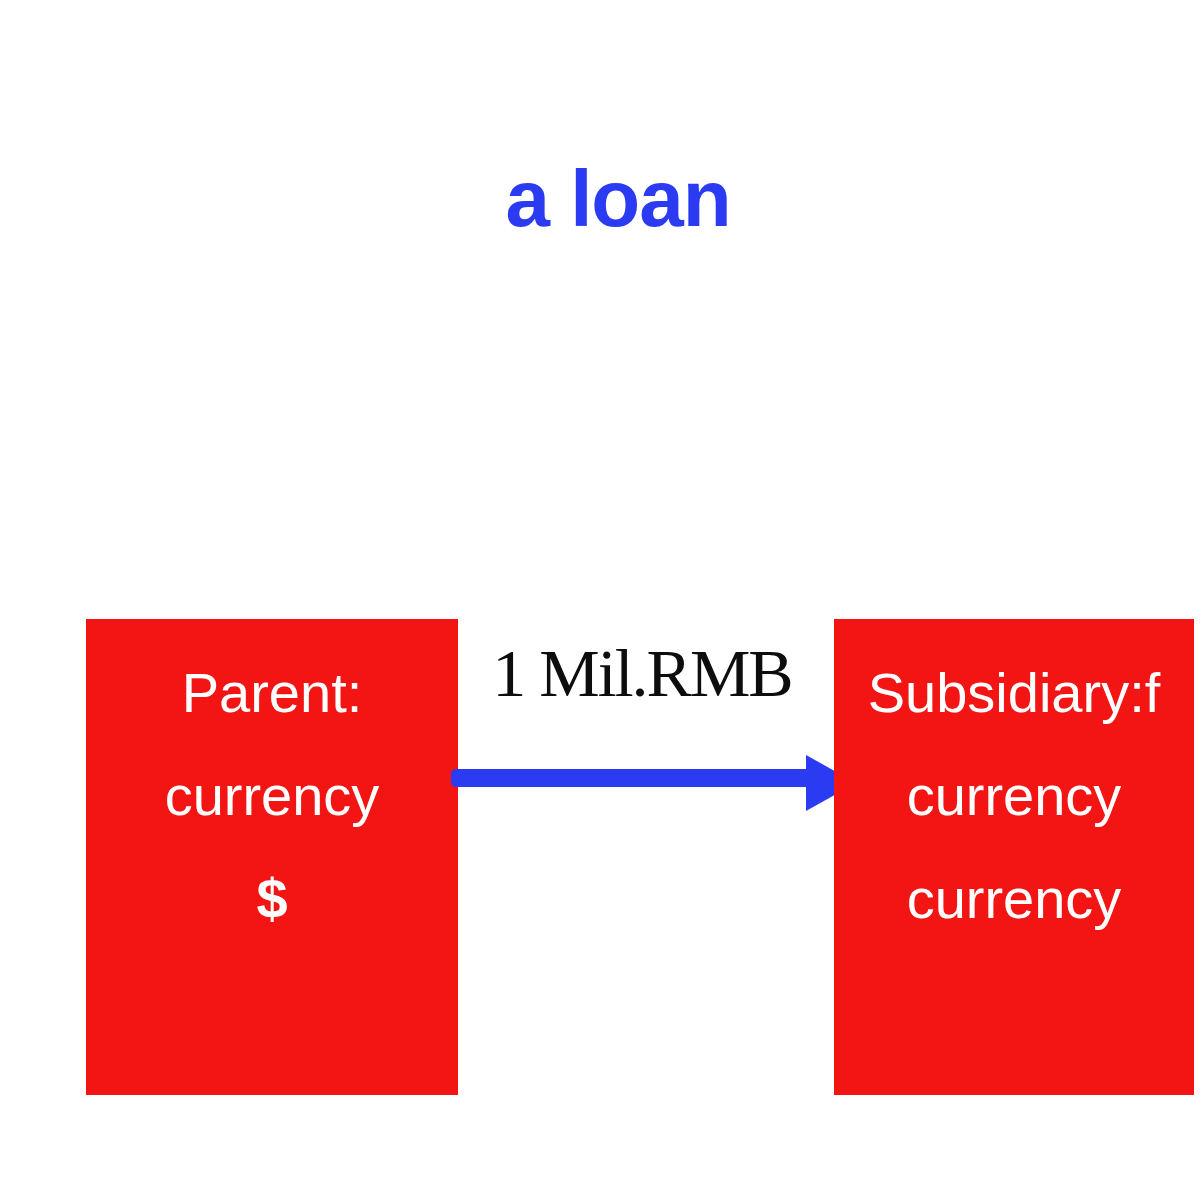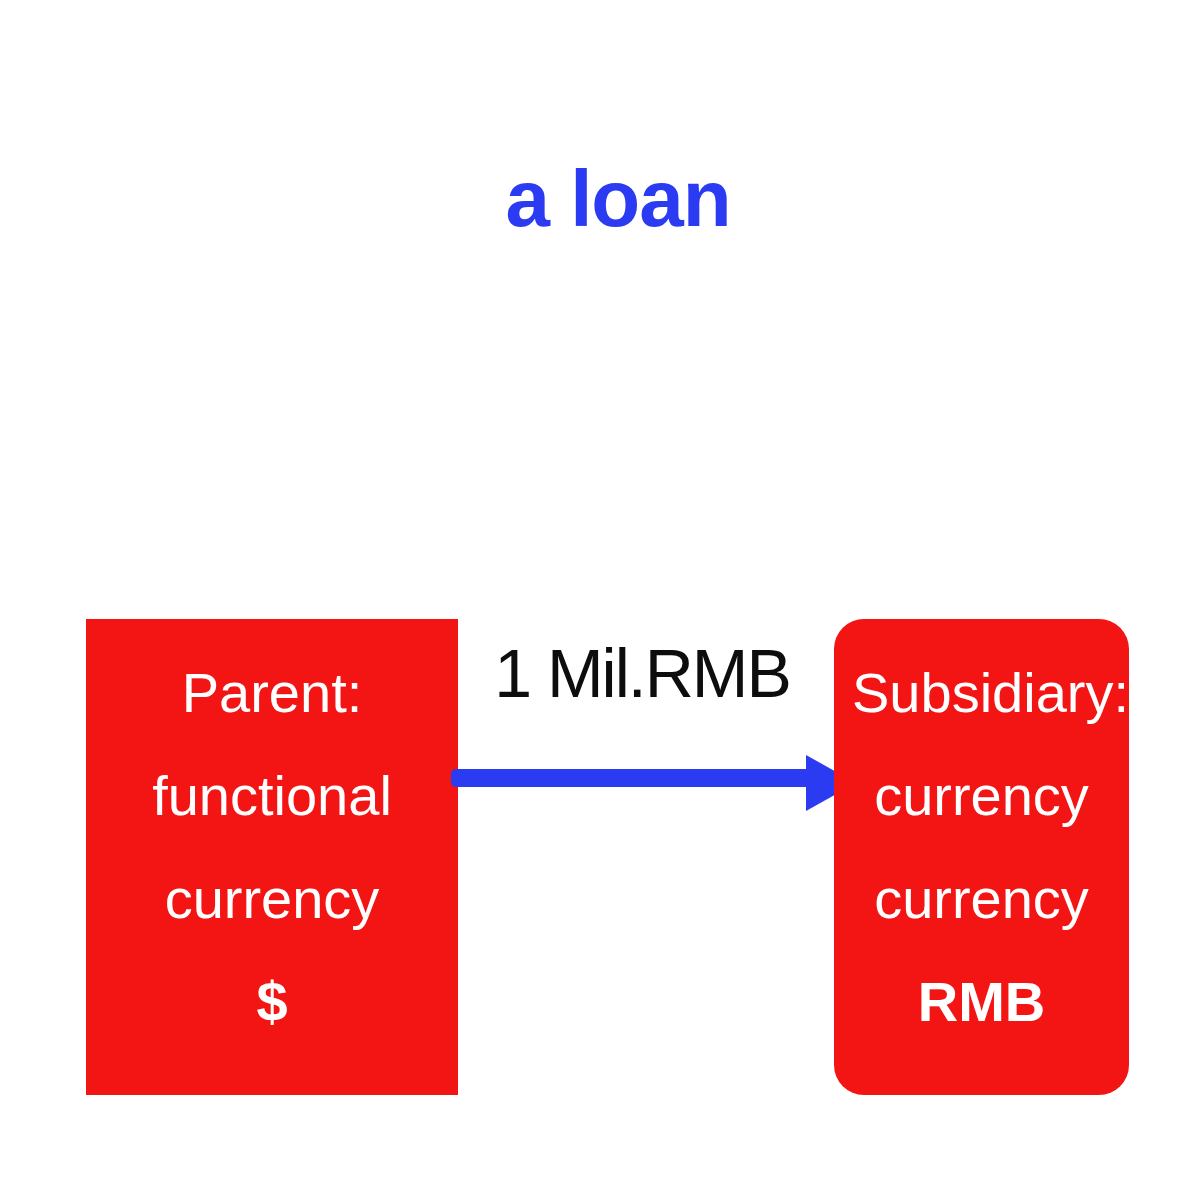--- a/index.html
+++ b/index.html
@@ -45,21 +45,21 @@
     top:601px;
     height:476px;
     background:var(--box-red);
     color:var(--box-text-white);
     text-align:center;
     font-size:56px;
     line-height:85px;
     padding-top:22px;
   }
   .node-parent{left:68px;width:372px;}
-  .node-subsidiary{left:816px;width:295px;border-radius:30px;}
+  .node-subsidiary{left:816px;width:360px;}
   .node .currency-line{font-weight:700;}
   .arrow{position:absolute;left:0;top:0;width:0;height:0;}
   .arrow-line{
     position:absolute;
     left:433px;top:751px;
     width:362px;height:10px;
     border-radius:5px;
     background:var(--accent-blue);
   }
   .arrow-head{
@@ -74,44 +74,43 @@
     position:absolute;
     left:433px;top:610px;
     width:382px;
     text-align:center;
     font-size:68px;
     line-height:72px;
     font-weight:400;
     color:var(--text-black);
     letter-spacing:-2px;
     white-space:nowrap;
+    font-family:Liberation Serif, serif;
   }
 </style>
 </head>
 <body>
 
 <div class="canvas">
 
   <div class="title">a loan</div>
 
 
   <div class="node node-parent">
     <div>Parent:</div>
-    <div>functional</div>
     <div>currency</div>
     <div class="currency-line">$</div>
   </div>
 
   <div class="arrow">
     <div class="arrow-line"></div>
     <div class="arrow-head"></div>
   </div>
 
   <div class="arrow-label">1 Mil.RMB</div>
 
   <div class="node node-subsidiary">
     <div>Subsidiary:f</div>
     <div>currency</div>
     <div>currency</div>
-    <div class="currency-line">RMB</div>
   </div>
 
 </div>
 
 </body></html>

